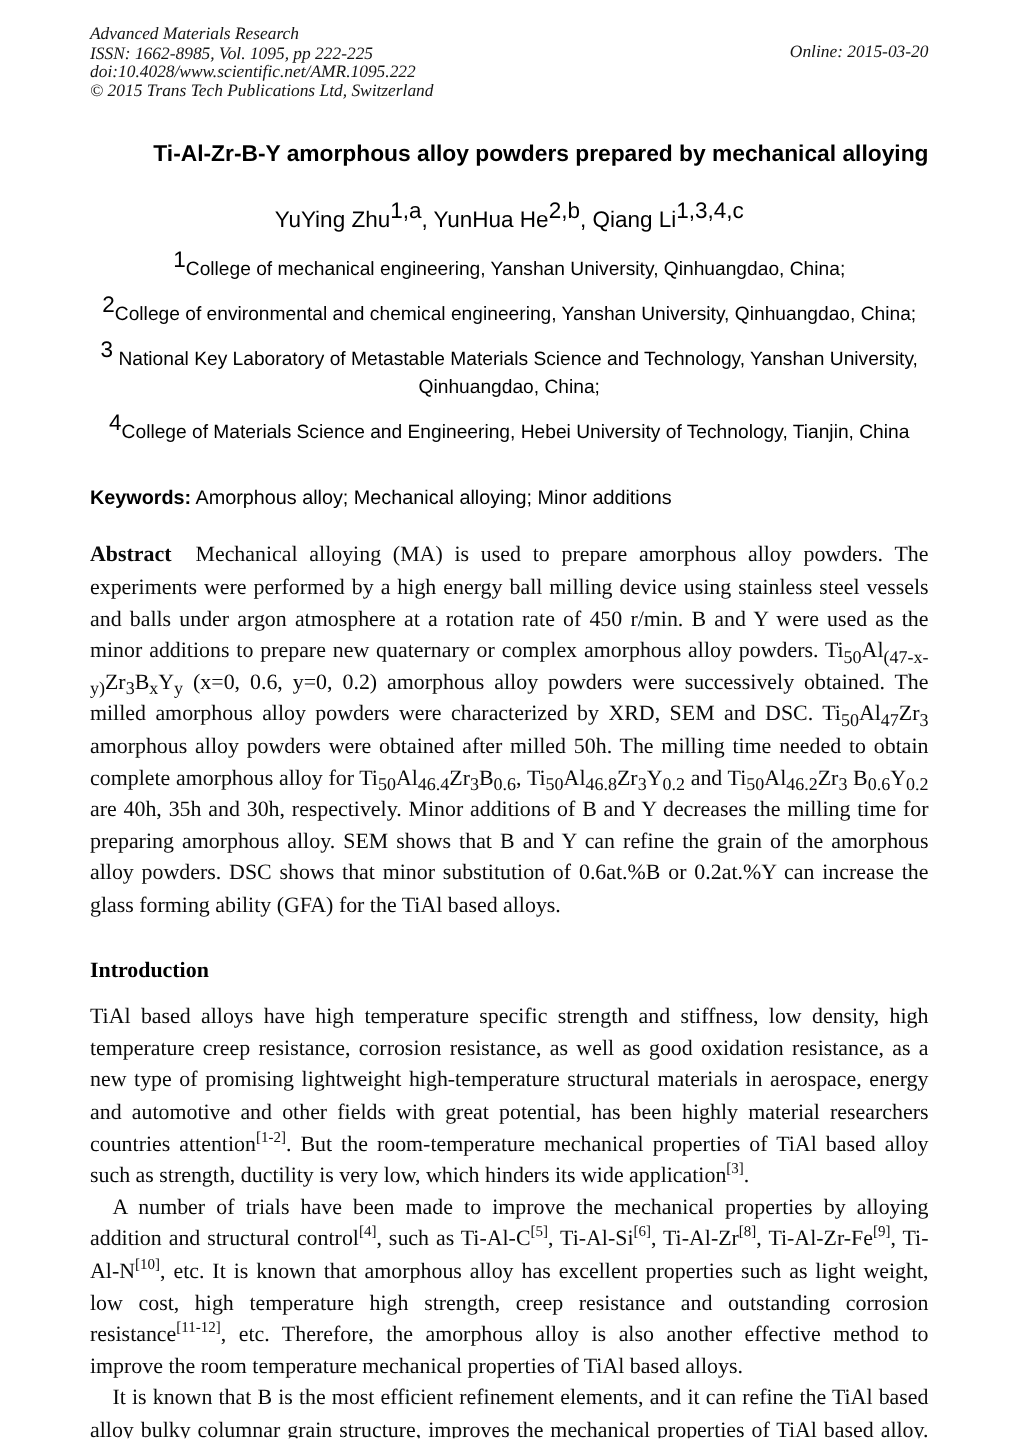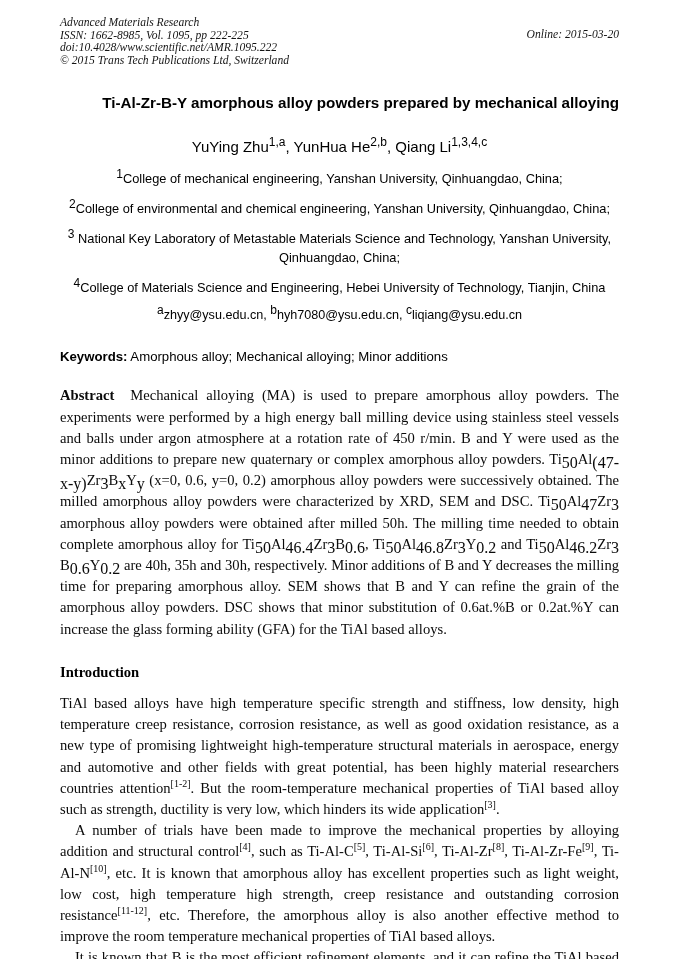--- a/index.html
+++ b/index.html
@@ -42,21 +42,21 @@
     line-height: 19px;
     color: #000000;
   }
   .authors {
     margin-top: 26px;
     text-align: center;
     font-size: 15px;
     color: #000000;
   }
   .authors sup, .affil sup, .emails sup {
-    font-size: 12px;
+    font-size: 15px;
     line-height: 0;
   }
   .affils { margin-top: 14px; }
   .affil {
     margin: 0 0 11px 0;
     text-align: center;
     font-size: 12.8px;
     line-height: 19px;
     color: #000000;
   }
@@ -78,21 +78,21 @@
     font-size: 14.6px;
     line-height: 21.2px;
     color: #0a0a0a;
     text-align: justify;
   }
   .abstract { margin-top: 21px; }
   .abstract .lead {
     font-weight: bold;
     padding-right: 16px;
   }
-  sub { font-size: 16px; line-height: 0; }
+  sub { font-size: 12px; line-height: 0; }
   sup.ref { font-size: 10px; line-height: 0; }
   .section-heading {
     margin-top: 24px;
     font-family: "Liberation Serif", "DejaVu Serif", serif;
     font-weight: bold;
     font-size: 14.6px;
     color: #000000;
   }
   .section-body { margin-top: 8px; }
   .section-body p { margin: 0; }
@@ -117,21 +117,20 @@
 
   <div class="authors sans">YuYing Zhu<sup>1,a</sup>, YunHua He<sup>2,b</sup>, Qiang Li<sup>1,3,4,c</sup></div>
 
   <div class="affils sans">
     <p class="affil"><sup>1</sup>College of mechanical engineering, Yanshan University, Qinhuangdao, China;</p>
     <p class="affil"><sup>2</sup>College of environmental and chemical engineering, Yanshan University, Qinhuangdao, China;</p>
     <p class="affil"><sup>3</sup> National Key Laboratory of Metastable Materials Science and Technology, Yanshan University, Qinhuangdao, China;</p>
     <p class="affil"><sup>4</sup>College of Materials Science and Engineering, Hebei University of Technology, Tianjin, China</p>
   </div>
 
-  <div class="emails sans"><sup>a</sup>zhyy@ysu.edu.cn, <sup>b</sup>hyh7080@ysu.edu.cn, <sup>c</sup>liqiang@ysu.edu.cn</div>
 
   <div class="keywords sans">
     <b>Keywords:</b><span> Amorphous alloy; Mechanical alloying; Minor additions</span>
   </div>
 
   <div class="abstract body-text">
     <span class="lead">Abstract</span><span>Mechanical alloying (MA) is used to prepare amorphous alloy powders. The experiments were performed by a high energy ball milling device using stainless steel vessels and balls under argon atmosphere at a rotation rate of 450 r/min. B and Y were used as the minor additions to prepare new quaternary or complex amorphous alloy powders. Ti<sub>50</sub>Al<sub>(47-x-y)</sub>Zr<sub>3</sub>B<sub>x</sub>Y<sub>y</sub> (x=0, 0.6, y=0, 0.2) amorphous alloy powders were successively obtained. The milled amorphous alloy powders were characterized by XRD, SEM and DSC. Ti<sub>50</sub>Al<sub>47</sub>Zr<sub>3</sub> amorphous alloy powders were obtained after milled 50h. The milling time needed to obtain complete amorphous alloy for Ti<sub>50</sub>Al<sub>46.4</sub>Zr<sub>3</sub>B<sub>0.6</sub>, Ti<sub>50</sub>Al<sub>46.8</sub>Zr<sub>3</sub>Y<sub>0.2</sub> and Ti<sub>50</sub>Al<sub>46.2</sub>Zr<sub>3</sub> B<sub>0.6</sub>Y<sub>0.2</sub> are 40h, 35h and 30h, respectively. Minor additions of B and Y decreases the milling time for preparing amorphous alloy. SEM shows that B and Y can refine the grain of the amorphous alloy powders. DSC shows that minor substitution of 0.6at.%B or 0.2at.%Y can increase the glass forming ability (GFA) for the TiAl based alloys.</span>
   </div>
 
   <h2 class="section-heading">Introduction</h2>

